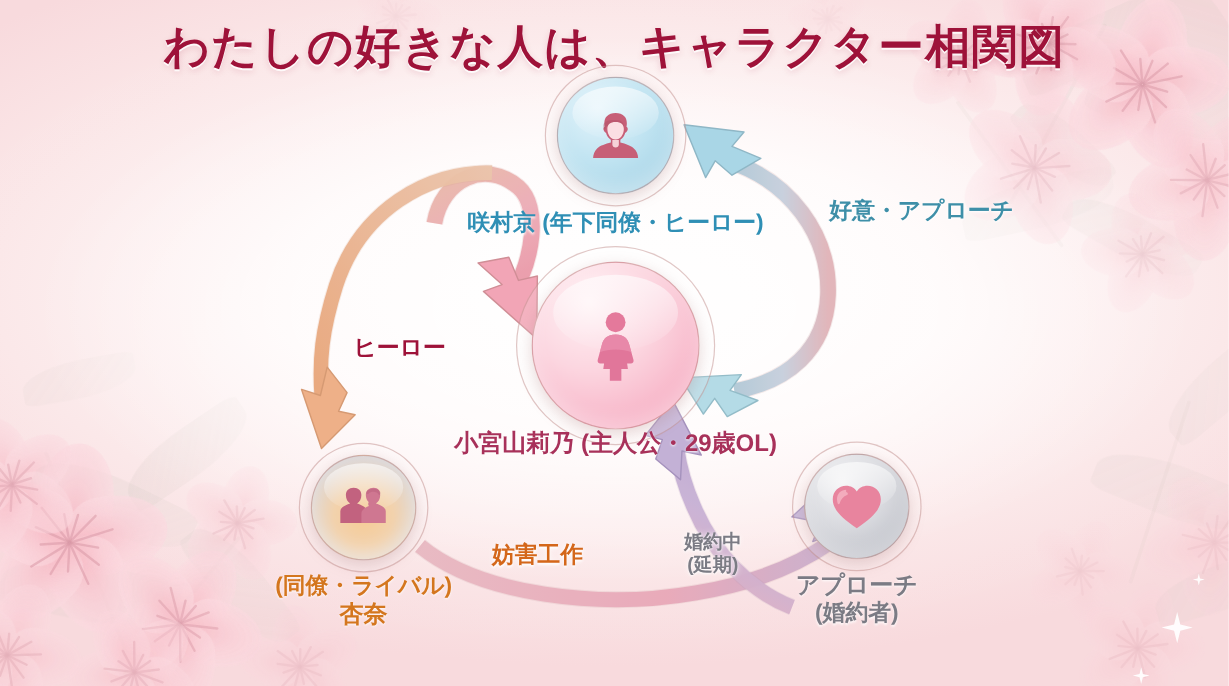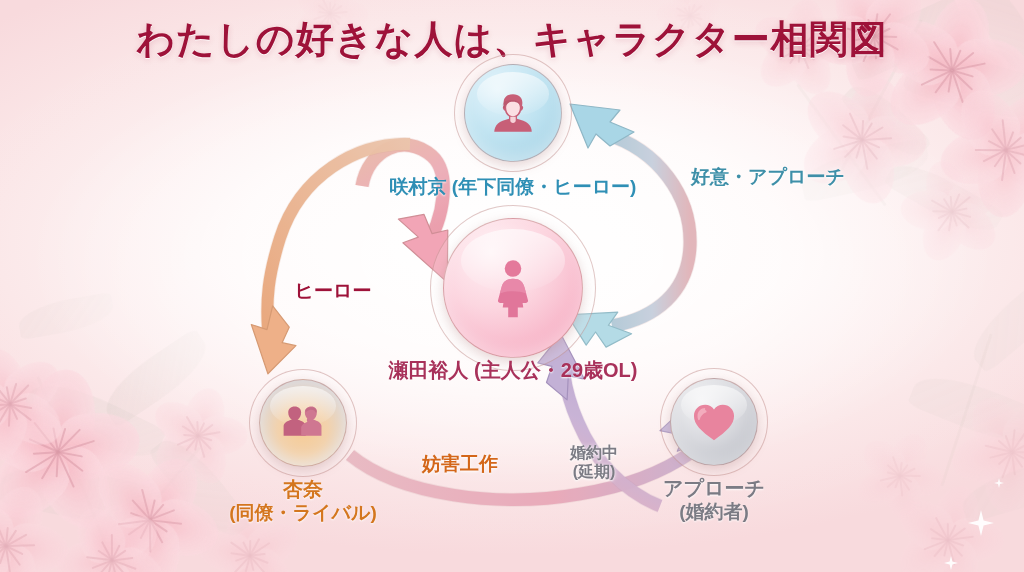--- a/index.html
+++ b/index.html
@@ -597,21 +597,21 @@
       <path d="M 660 506 C 624 492, 594 460, 578 422 C 570 404, 566 388, 564 374" fill="none" stroke="url(#gradPurple)" stroke-width="12.5" stroke-linecap="butt" opacity="0.96"></path>
       <path d="M 660 506 C 624 492, 594 460, 578 422 C 570 404, 566 388, 564 374" fill="none" stroke="#b59cb8" stroke-width="14" stroke-linecap="butt" opacity="0.2"></path>
       <path d="M 562 334 L 584 380 L 568 376 L 566 400 L 546 382 L 552 366 L 538 362 Z" transform="rotate(-2 562 368)" fill="#c3b1d6" stroke="#a592bd" stroke-width="1.2" stroke-linejoin="round"></path>
     </g>
   </svg>
 
   <div class="edge-label" style="left:333px; top:291px; font-size:19px; color:#9e1239;">ヒーロー</div>
 
   <div class="edge-label" style="left:752px; top:177px; font-size:19px; color:#3e8fa8;margin-left:16px;">好意・アプローチ</div>
 
-  <div class="edge-label" style="left:448px; top:464px; font-size:19px; color:#d4671a;margin-left:12px;">妨害工作</div>
+  <div class="edge-label" style="left:448px; top:464px; font-size:19px; color:#d4671a;">妨害工作</div>
 
   <div class="edge-label" style="left:594px; top:462px; font-size:16px; color:#7b7b84;">
     <div>婚約中</div>
     <div>(延期)</div>
   </div>
 
   <div class="node" style="left:513px; top:113px;">
     <div class="ring" style="width:116px;height:116px;"></div>
     <div class="orb" style="width:96px;height:96px;background:radial-gradient(circle at 34% 26%, #e4f4fb 0%, #bfe3f1 48%, #9dcde2 100%);">
       <div class="gloss"></div>
@@ -628,36 +628,36 @@
   <div class="node" style="left:513px; top:288px;">
     <div class="ring" style="width:164px;height:164px;"></div>
     <div class="orb" style="width:138px;height:138px;background:radial-gradient(circle at 34% 24%, #fff2f5 0%, #fcd6e0 40%, #f7b2c6 78%, #f29cb4 100%);">
       <div class="gloss"></div>
       <svg width="64" height="64" viewBox="0 0 48 48">
         <circle cx="24" cy="9.4" r="6.2" fill="#e4799b"></circle>
         <path d="M24 17c-5.2 0-7.6 2.6-8.6 6.4l-2.6 9.6c-.3 1.2.5 2.2 1.7 2.2h2.3l-.5 3.4h4.1V46h7.2V38.6h4.1l-.5-3.4h2.3c1.2 0 2-1 1.7-2.2l-2.6-9.6C31.6 19.6 29.2 17 24 17z" fill="#e1769a"></path>
         <path d="M24 17c-5.2 0-7.6 2.6-8.6 6.4l-1.3 4.8c3-1.2 6.2-1.8 9.9-1.8s6.9.6 9.9 1.8l-1.3-4.8C31.6 19.6 29.2 17 24 17z" fill="#ea8fad" opacity="0.75"></path>
       </svg>
     </div>
-    <div class="node-label" style="top:70px; font-size:20px; color:#a8315a;">瀬田裕人 (主人公・29歳OL)</div>
+    <div class="node-label" style="top:70px; font-size:20px; color:#a8315a;">小宮山莉乃 (主人公・29歳OL)</div>
   </div>
 
   <div class="node" style="left:303px; top:423px;">
     <div class="ring" style="width:106px;height:106px;"></div>
     <div class="orb" style="width:86px;height:86px;background:radial-gradient(circle at 50% 58%, #f6cb95 0%, #f2d2ad 38%, #ddd7d6 72%, #c8ccd4 100%);">
       <div class="gloss"></div>
       <svg width="48" height="44" viewBox="0 0 52 44">
         <path d="M17 4c-4.3 0-7 2.6-7 6.6 0 3.4 1.6 6.4 3.9 7.6-4.6 1.4-8.9 3.8-8.9 7v10.6h24V25.2c0-3.2-4.3-5.6-8.9-7 2.3-1.2 3.9-4.2 3.9-7.6C24 6.6 21.3 4 17 4z" fill="#c2627f"></path>
         <path d="M35 4c-4.3 0-7 2.6-7 6.6 0 2.6 1 5 2.6 6.4-.6 1.2-.6 2.6.2 3.6-3.8 1.6-6.8 3.8-6.8 6.4v8.8h22V25.2c0-3.2-4.3-5.6-8.9-7 2.3-1.2 3.9-4.2 3.9-7.6C41 6.6 39.3 4 35 4z" fill="#cf7791"></path>
         <path d="M28.8 7.4c1.4-1.6 3.6-2.4 6.2-2.4 2.8 0 4.9 1 5.9 2.8.4.8.3 2.2-.3 2.6-.5.4-1 .1-1.2-.4-.6-1.6-2.2-2.4-4.4-2.4-2 0-3.6.6-4.6 1.8-.4.5-1 .6-1.4.2-.5-.5-.6-1.6-.2-2.2z" fill="#b95f7b" opacity="0.5"></path>
       </svg>
     </div>
     <div class="node-label" style="top:54px; font-size:20px; color:#d4761e;">
+      <div style="font-size:19px;">(同僚・ライバル)</div>
       <div>杏奈</div>
-      <div style="font-size:19px;">(同僚・ライバル)</div>
     </div>
   </div>
 
   <div class="node" style="left:714px; top:422px;">
     <div class="ring" style="width:106px;height:106px;"></div>
     <div class="orb" style="width:86px;height:86px;background:radial-gradient(circle at 36% 26%, #f2f2f4 0%, #d8d9de 46%, #bcbec6 84%, #aaacb5 100%);">
       <div class="gloss"></div>
       <svg width="46" height="42" viewBox="0 0 48 44">
         <path d="M24 41C10 31.5 3 24.4 3 15.8 3 8.8 8.3 4 14.7 4c3.9 0 7.4 1.9 9.3 4.9C25.9 5.9 29.4 4 33.3 4 39.7 4 45 8.8 45 15.8 45 24.4 38 31.5 24 41z" fill="#e8849e"></path>
         <path d="M24 41C10 31.5 3 24.4 3 15.8 3 8.8 8.3 4 14.7 4c3.9 0 7.4 1.9 9.3 4.9C25.9 5.9 29.4 4 33.3 4 39.7 4 45 8.8 45 15.8 45 24.4 38 31.5 24 41z" fill="url(#none)"></path>

